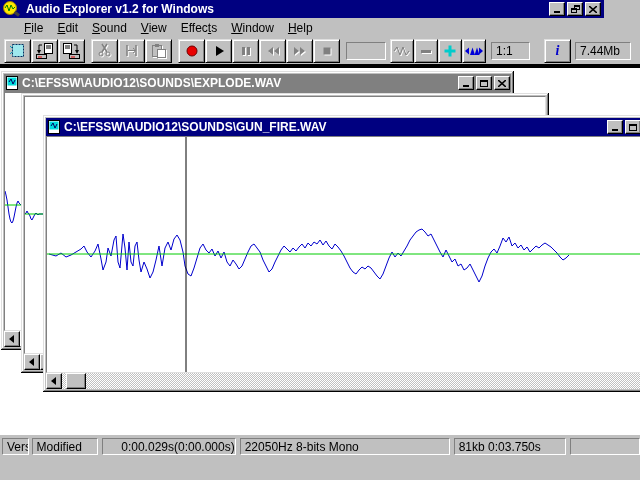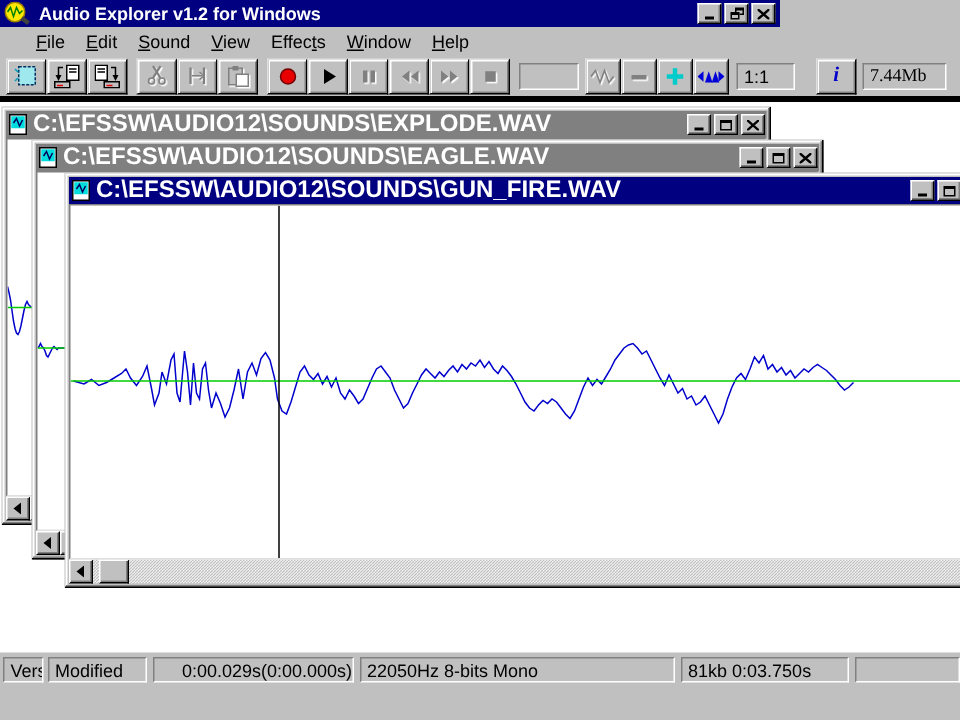--- a/index.html
+++ b/index.html
@@ -1,20 +1,20 @@
 <!DOCTYPE html>
 <html><head>
 <meta charset="utf-8">
 <style>
   html,body{margin:0;padding:0;}
   body{width:640px;height:480px;font-family:"Liberation Sans",sans-serif;font-size:12px;background:#c0c0c0;}
   #app{position:relative;width:640px;height:480px;overflow:hidden;background:#c0c0c0;}
 
   
-  #titlebar{position:absolute;left:0;top:0;width:520px;height:18px;background:#000080;display:flex;align-items:center;padding:0 2px;box-sizing:border-box;}
+  #titlebar{position:absolute;left:0;top:0;width:604px;height:18px;background:#000080;display:flex;align-items:center;padding:0 2px;box-sizing:border-box;}
   #titlebar .ttext{color:#fff;font-weight:bold;font-size:12px;margin-left:4px;white-space:nowrap;flex:1;}
   .wbtns{display:flex;gap:2px;margin-right:1px;}
   .wbtn{width:16px;height:14px;background:#c0c0c0;border:1px solid;border-color:#fff #000 #000 #fff;box-shadow:inset -1px -1px 0 #808080;display:flex;align-items:center;justify-content:center;padding:0;box-sizing:border-box;}
   .g-min{width:6px;height:2px;background:#000;margin-top:6px;}
   .g-max{width:8px;height:7px;border:1px solid #000;border-top-width:2px;box-sizing:border-box;}
   .g-restore{position:relative;width:9px;height:8px;}
   .g-restore i{position:absolute;display:block;width:6px;height:5px;border:1px solid #000;border-top-width:2px;background:#c0c0c0;box-sizing:border-box;}
   .g-restore i:first-child{right:0;top:0;}
   .g-restore i:last-child{left:0;bottom:0;}
 
@@ -28,31 +28,31 @@
   .tbtn{width:27px;height:24px;background:#c0c0c0;border:1px solid;border-color:#dfdfdf #000 #000 #dfdfdf;box-shadow:inset 1px 1px 0 #fff,inset -1px -1px 0 #808080;display:flex;align-items:center;justify-content:center;padding:0;flex:0 0 auto;box-sizing:border-box;}
   .tbtn.narrow{width:24px;}
   .tpanel{height:18px;background:#c0c0c0;border:1px solid;border-color:#808080 #fff #fff #808080;display:flex;align-items:center;padding-left:4px;box-sizing:border-box;flex:0 0 auto;color:#000;}
   #btn-cut{margin-left:6px;}
   #btn-record{margin-left:6px;}
   #tp-progress{margin-left:6px;width:40px;}
   #btn-wave{margin-left:4px;}
   #tp-scale{margin-left:5px;width:39px;}
   #btn-info{margin-left:14px;}
   #btn-info i{font-family:"Liberation Serif",serif;font-style:italic;font-weight:bold;font-size:14px;color:#0000cc;}
-  #tp-mem{margin-left:4px;width:56px;font-family:Liberation Serif, serif;}
+  #tp-mem{margin-left:4px;width:56px;}
   .dis{filter:drop-shadow(1px 1px 0 #fff);}
 
   
   #mdi{position:absolute;left:0;top:64px;width:640px;height:393px;background:#fff;border-top:4px solid #000;border-bottom:3px solid #000;box-sizing:border-box;}
 
   .child{position:absolute;background:#c0c0c0;box-shadow:inset -1px -1px 0 #000,inset 1px 1px 0 #dfdfdf,inset -2px -2px 0 #808080,inset 2px 2px 0 #fff;padding:3px;box-sizing:border-box;display:flex;flex-direction:column;}
   .ctitle{height:18px;display:flex;align-items:center;gap:3px;padding:0 1px;flex:0 0 auto;}
   .child.active .ctitle{background:#000080;}
   .child.inactive .ctitle{background:#808080;}
-  .ctext{color:#fff;font-weight:bold;font-size:16px;white-space:nowrap;overflow:hidden;flex:1;}
+  .ctext{color:#fff;font-weight:bold;font-size:12px;white-space:nowrap;overflow:hidden;flex:1;}
   .cbtns{display:flex;gap:2px;}
   .cbtn{width:16px;height:14px;background:#c0c0c0;border:1px solid;border-color:#fff #000 #000 #fff;box-shadow:inset -1px -1px 0 #808080;display:flex;align-items:center;justify-content:center;padding:0;box-sizing:border-box;}
   .cclient{flex:1;background:#fff;border:1px solid;border-color:#808080 #dfdfdf #dfdfdf #808080;position:relative;overflow:hidden;}
   .wavesvg{position:absolute;left:0;top:0;width:100%;height:100%;}
 
   .cscroll{height:16px;flex:0 0 auto;display:flex;background-color:#c0c0c0;background-image:linear-gradient(45deg,#fff 25%,transparent 25%,transparent 75%,#fff 75%),linear-gradient(45deg,#fff 25%,transparent 25%,transparent 75%,#fff 75%);background-size:2px 2px;background-position:0 0,1px 1px;}
   .sbtn{width:16px;height:16px;background:#c0c0c0;border:1px solid;border-color:#fff #000 #000 #fff;box-shadow:inset -1px -1px 0 #808080;display:flex;align-items:center;justify-content:center;padding:0;box-sizing:border-box;flex:0 0 auto;}
   .sthumb{width:20px;height:16px;background:#c0c0c0;border:1px solid;border-color:#fff #000 #000 #fff;box-shadow:inset -1px -1px 0 #808080;box-sizing:border-box;flex:0 0 auto;}
   .sgap{width:4px;flex:0 0 auto;}
   .strack{flex:1;}
@@ -266,41 +266,20 @@
         <span class="strack"></span>
         <button class="sbtn">
             <svg width="8" height="8">
               <polygon points="2,0 7,4 2,8" fill="#000"></polygon>
             </svg>
           </button>
       </div>
     </div>
 
     <div class="child inactive" id="win-eagle">
-      <div class="ctitle">
-        <svg width="14" height="14">
-          <rect x="1.5" y="0.5" width="11" height="13" fill="#fff" stroke="#000"></rect>
-          <rect x="2.5" y="1.5" width="9" height="8" fill="#00dddd"></rect>
-          <path d="M4,6 L6,3 L8,8 L10,4" stroke="#000060" fill="none"></path>
-        </svg>
-        <span class="ctext">C:\EFSSW\AUDIO12\SOUNDS\EAGLE.WAV</span>
-        <span class="cbtns">
-          <button class="cbtn">
-              <span class="g-min"></span>
-            </button>
-          <button class="cbtn">
-              <span class="g-max"></span>
-            </button>
-          <button class="cbtn">
-              <svg width="8" height="7">
-                <path d="M0,0 L8,7 M8,0 L0,7" stroke="#000" stroke-width="1.6"></path>
-              </svg>
-            </button>
-        </span>
-      </div>
       <div class="cclient">
         <svg id="wave-eagle" class="wavesvg">
             <polyline points="0,117 1,116 2,114 3,116 4,117 5,119 6,122 7,123 8,121 9,119 10,117 11,116 12,117 13,118 14,117 15,117 16,117 17,117 18,117" fill="none" stroke="#0000cc"></polyline>
             <line x1="0" x2="2000" y1="117" y2="117" stroke="#00cc00"></line>
           </svg>
       </div>
       <div class="cscroll">
         <button class="sbtn">
             <svg width="8" height="8">
               <polygon points="6,0 1,4 6,8" fill="#000"></polygon>

